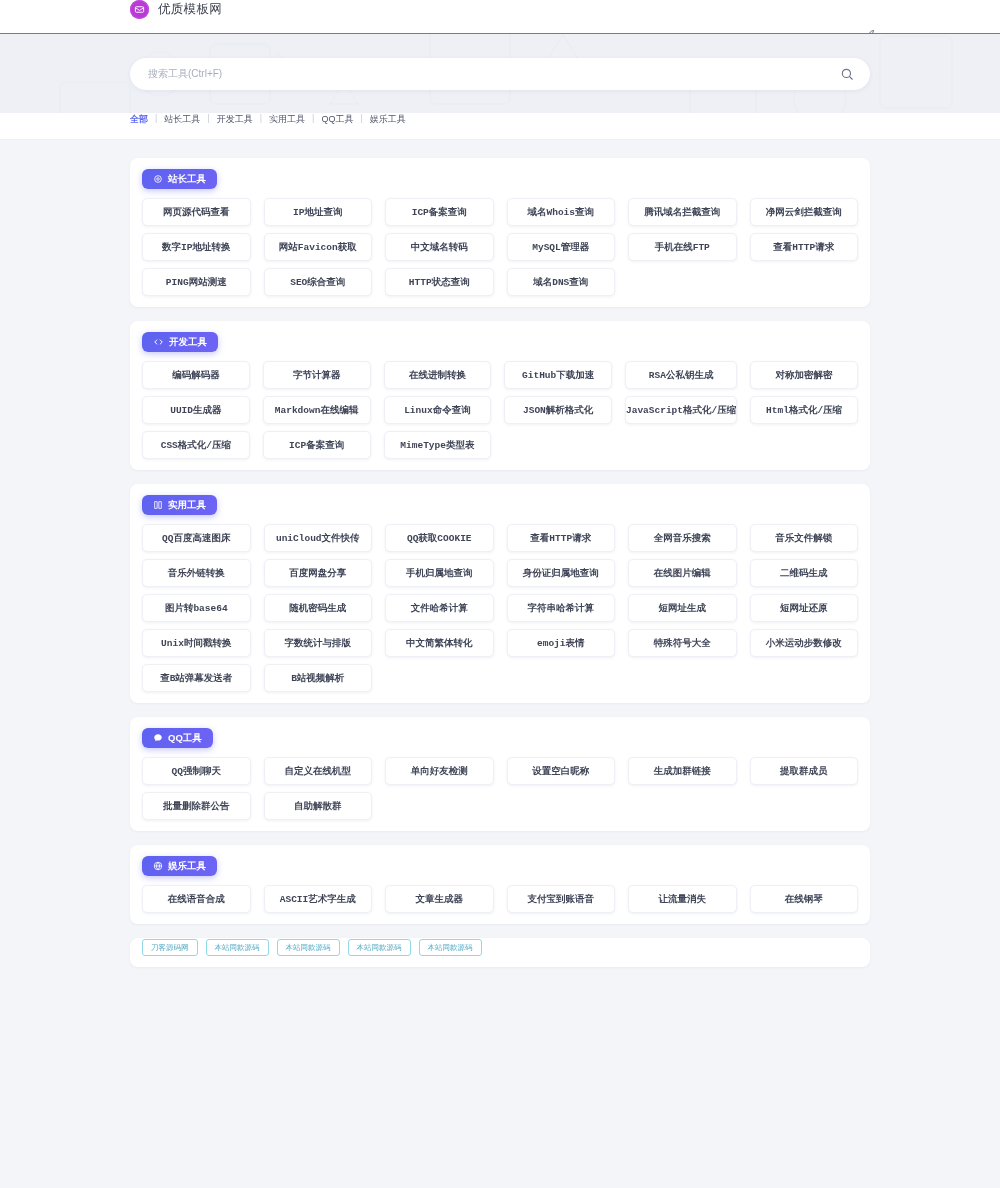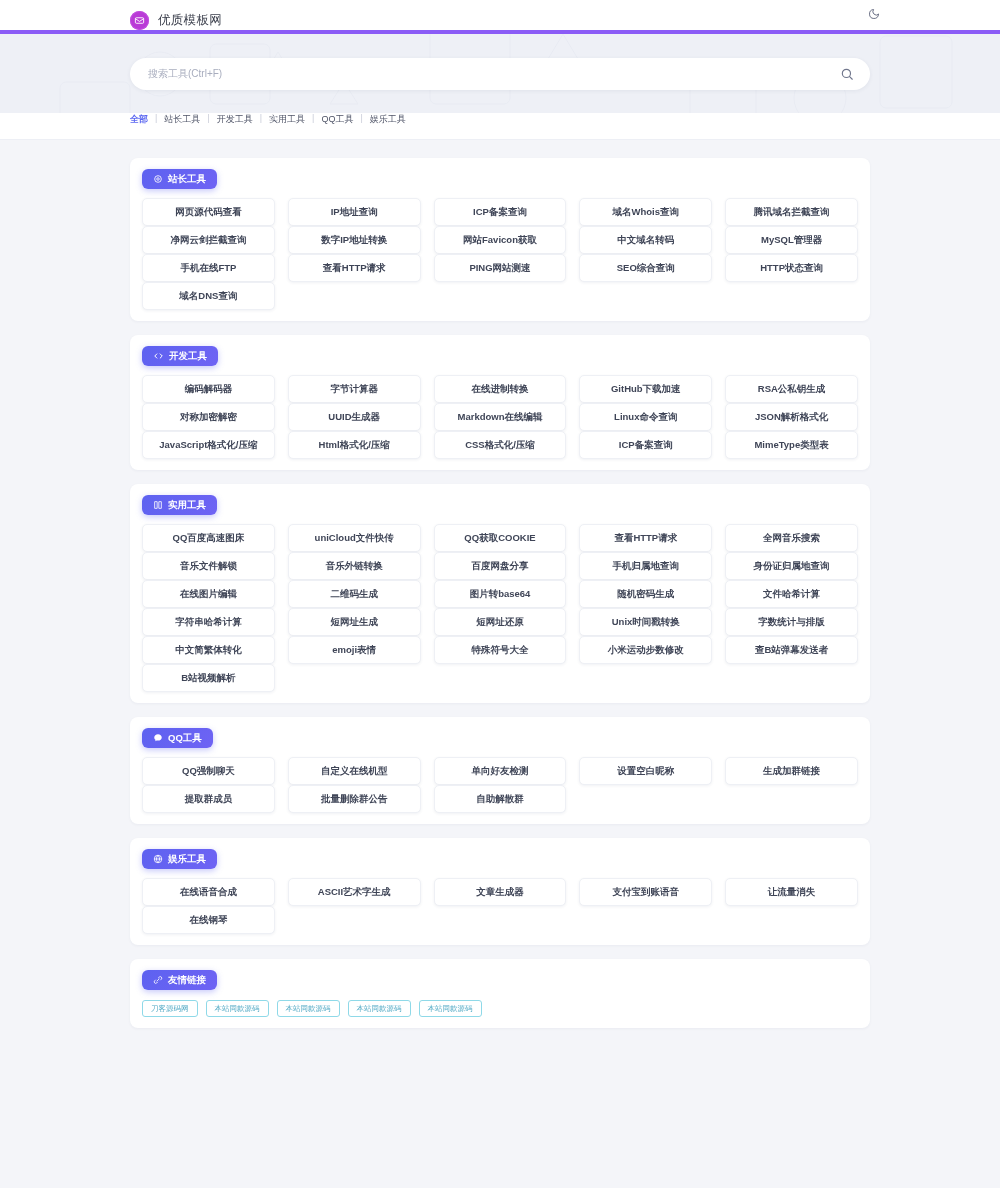--- a/index.html
+++ b/index.html
@@ -11,24 +11,25 @@
     background: #f4f5f9;
     color: #3c4257;
     overflow: hidden;
   }
 
   
   .header {
     height: 34px;
     background: #ffffff;
     display: flex;
-    align-items: flex-end;
+    align-items: flex-start;
     padding: 0 120px 0 130px;
-    border-bottom: 4px solid #8b5cf6;
+    border-bottom: 1px solid #8b5cf6;
     position: relative;
+    flex-direction: column;
   }
   .brand { display: flex; align-items: center; gap: 9px; }
   .brand-logo {
     width: 19px; height: 19px; border-radius: 50%;
     background: #b93bd6;
     display: flex; align-items: center; justify-content: center;
     box-shadow: 0 0 0 1px #c24fe0 inset;
   }
   .brand-logo svg { display: block; }
   .brand-name { font-size: 12.5px; color: #3b3f4c; letter-spacing: .3px; }
@@ -113,22 +114,23 @@
     height: 20px; padding: 0 11px;
     border-radius: 6px;
     background: linear-gradient(135deg, #5d62f0 0%, #6f63f4 100%);
     color: #fff; font-size: 9.5px; font-weight: bold;
     box-shadow: 0 2px 6px rgba(95,100,240,.35);
   }
   .badge svg { display: block; }
 
   .grid {
     display: grid;
-    grid-template-columns: repeat(5, 1fr);
-    gap: 0 13px;
+    grid-template-columns: repeat(6, 1fr);
+    gap: 7px 13px;
+    font-family: Liberation Mono, monospace;
   }
   .tool {
     height: 28px;
     background: #fff;
     border: 1px solid #eef0f5;
     border-radius: 5px;
     display: flex; align-items: center; justify-content: center;
     font-size: 9.5px; font-weight: bold; color: #3f4557;
     box-shadow: 0 1px 3px rgba(45,55,95,.07);
     cursor: pointer;
@@ -404,32 +406,20 @@
       <div class="tool">在线语音合成</div>
       <div class="tool">ASCII艺术字生成</div>
       <div class="tool">文章生成器</div>
       <div class="tool">支付宝到账语音</div>
       <div class="tool">让流量消失</div>
       <div class="tool">在线钢琴</div>
     </div>
   </div>
 
   <div class="section">
-    <div class="sec-head">
-      <span class="badge">
-        <span>
-          <svg width="10" height="10" viewBox="0 0 24 24" fill="none" stroke="#fff" stroke-width="2" stroke-linecap="round">
-              <path d="M9.5 14.5l5-5"></path>
-              <path d="M13 7l2-2a3.5 3.5 0 0 1 5 5l-2 2"></path>
-              <path d="M11 17l-2 2a3.5 3.5 0 0 1-5-5l2-2"></path>
-            </svg>
-        </span>
-        <span>友情链接</span>
-      </span>
-    </div>
     <div class="links-wrap">
       <a class="link-tag">刀客源码网</a>
       <a class="link-tag">本站同款源码</a>
       <a class="link-tag">本站同款源码</a>
       <a class="link-tag">本站同款源码</a>
       <a class="link-tag">本站同款源码</a>
     </div>
   </div>
 
 </div>

